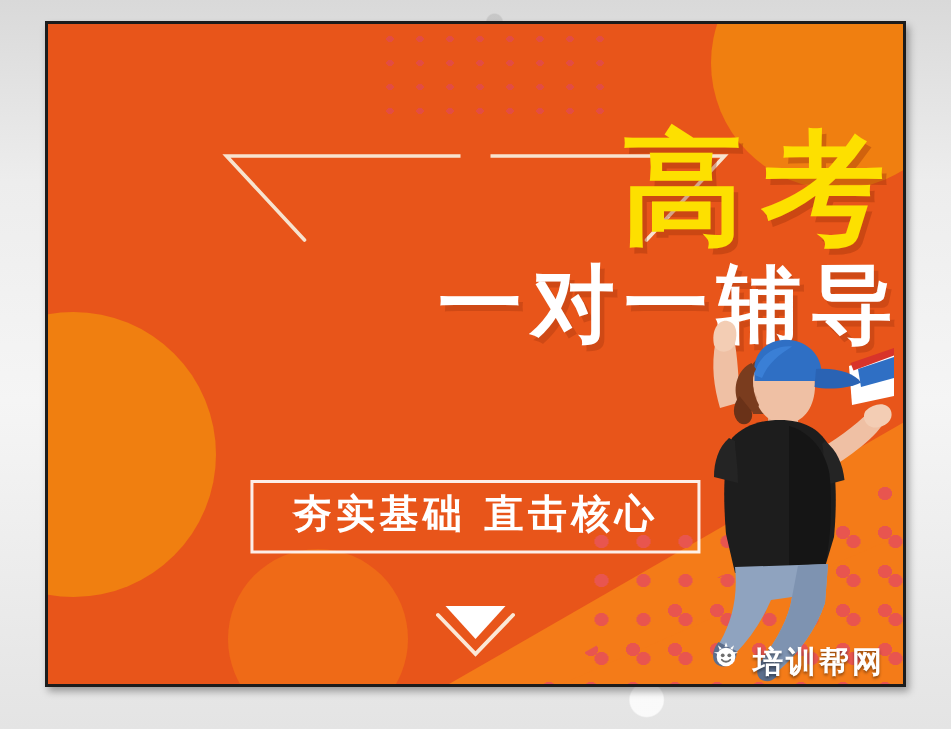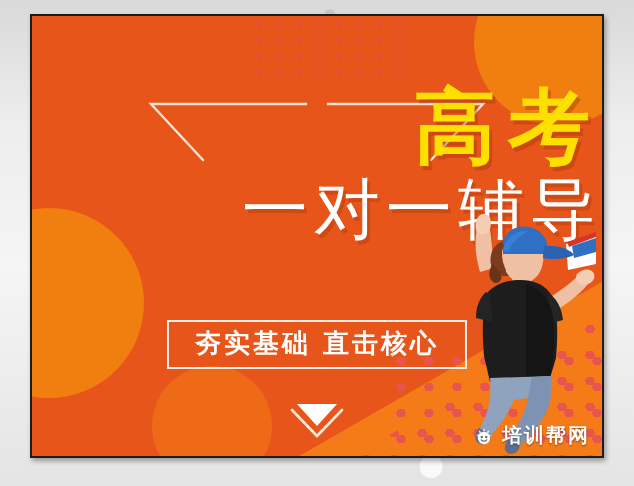--- a/index.html
+++ b/index.html
@@ -79,21 +79,21 @@
     position:absolute;left:0;right:0;top:70px;text-align:right;
     font-family:"DejaVu Sans","Liberation Sans",sans-serif;
   }
   #title-main{
     font-size:82px;line-height:1;font-weight:bold;color:#fde000;
     letter-spacing:12px;
     text-shadow:3px 4px 0 rgba(150,45,10,.35);
     margin:0 0 6px 0;padding-left:12px;
   }
   #title-sub{
-    font-size:66px;line-height:1.08;font-weight:normal;color:#ffffff;
+    font-size:56px;line-height:1.08;font-weight:bold;color:#ffffff;
     letter-spacing:6px;
     text-shadow:3px 4px 0 rgba(150,45,10,.30);
     margin:0;padding-left:6px;
   }
   #tagline-box{
     position:absolute;left:50%;transform:translateX(-50%);top:304px;
     border:2px solid rgba(255,255,255,.9);
     padding:7px 26px 9px 26px;
     text-align:right;
   }
@@ -104,21 +104,21 @@
 
   
   #arrow-wrap{position:absolute;left:50%;transform:translateX(-50%);top:382px;width:74px;height:46px;}
 
   
   #person{position:absolute;right:6px;bottom:0;width:150px;height:250px;}
 
   
   #watermark{
     position:absolute;right:6px;bottom:2px;
-    display:flex;align-items:flex-start;gap:7px;
+    display:flex;align-items:flex-end;gap:7px;
     padding:3px 6px;
   }
   #watermark-text{
     font-size:20px;font-weight:bold;color:#ffffff;letter-spacing:2px;
     text-shadow:0 1px 2px rgba(0,0,0,.45);
     line-height:1;
   }
 </style>
 </head>
 <body>

